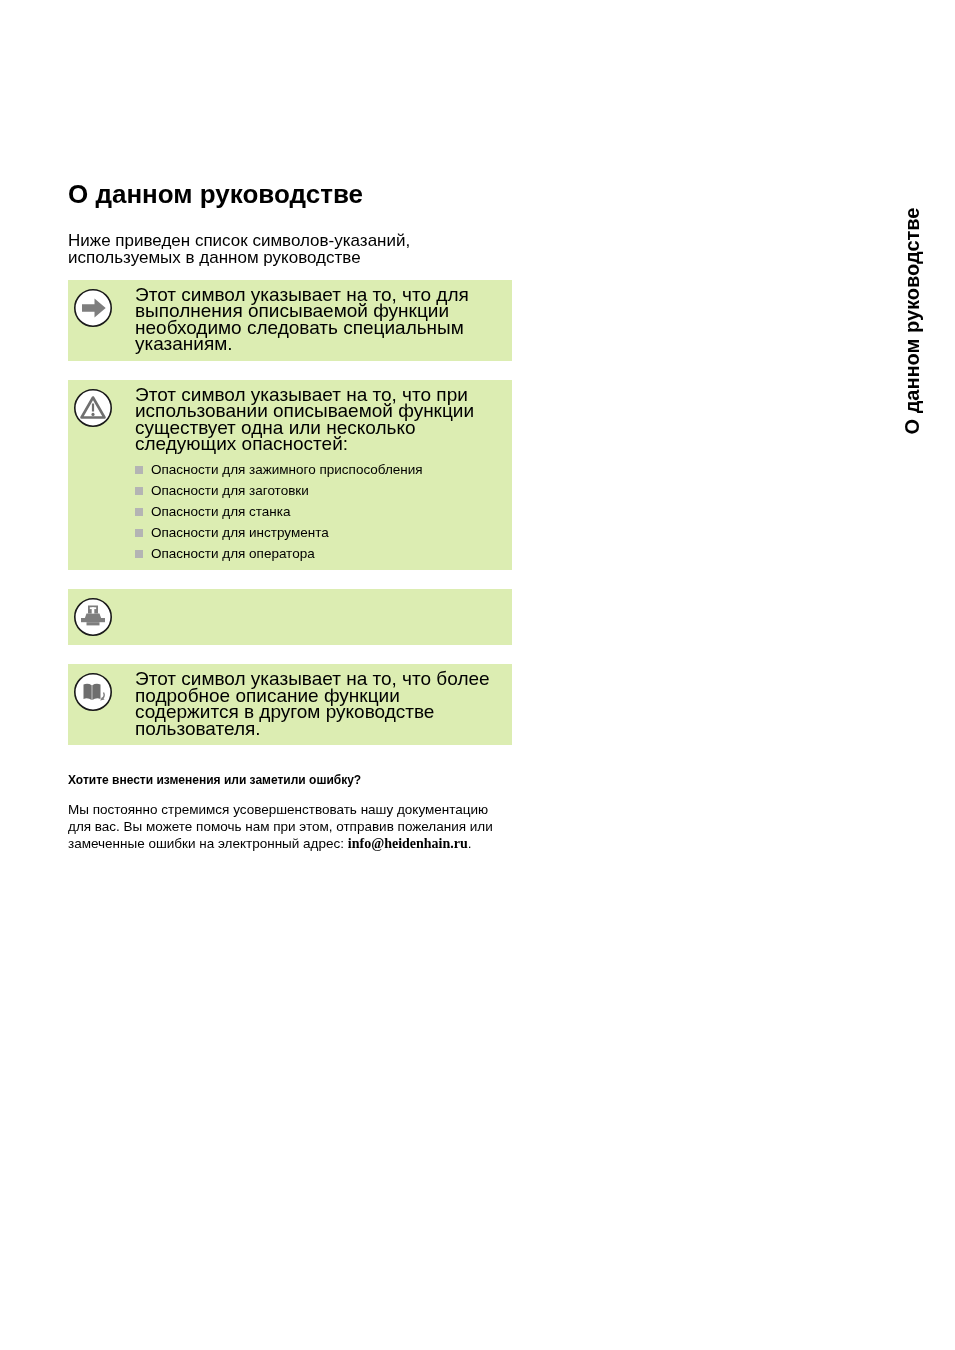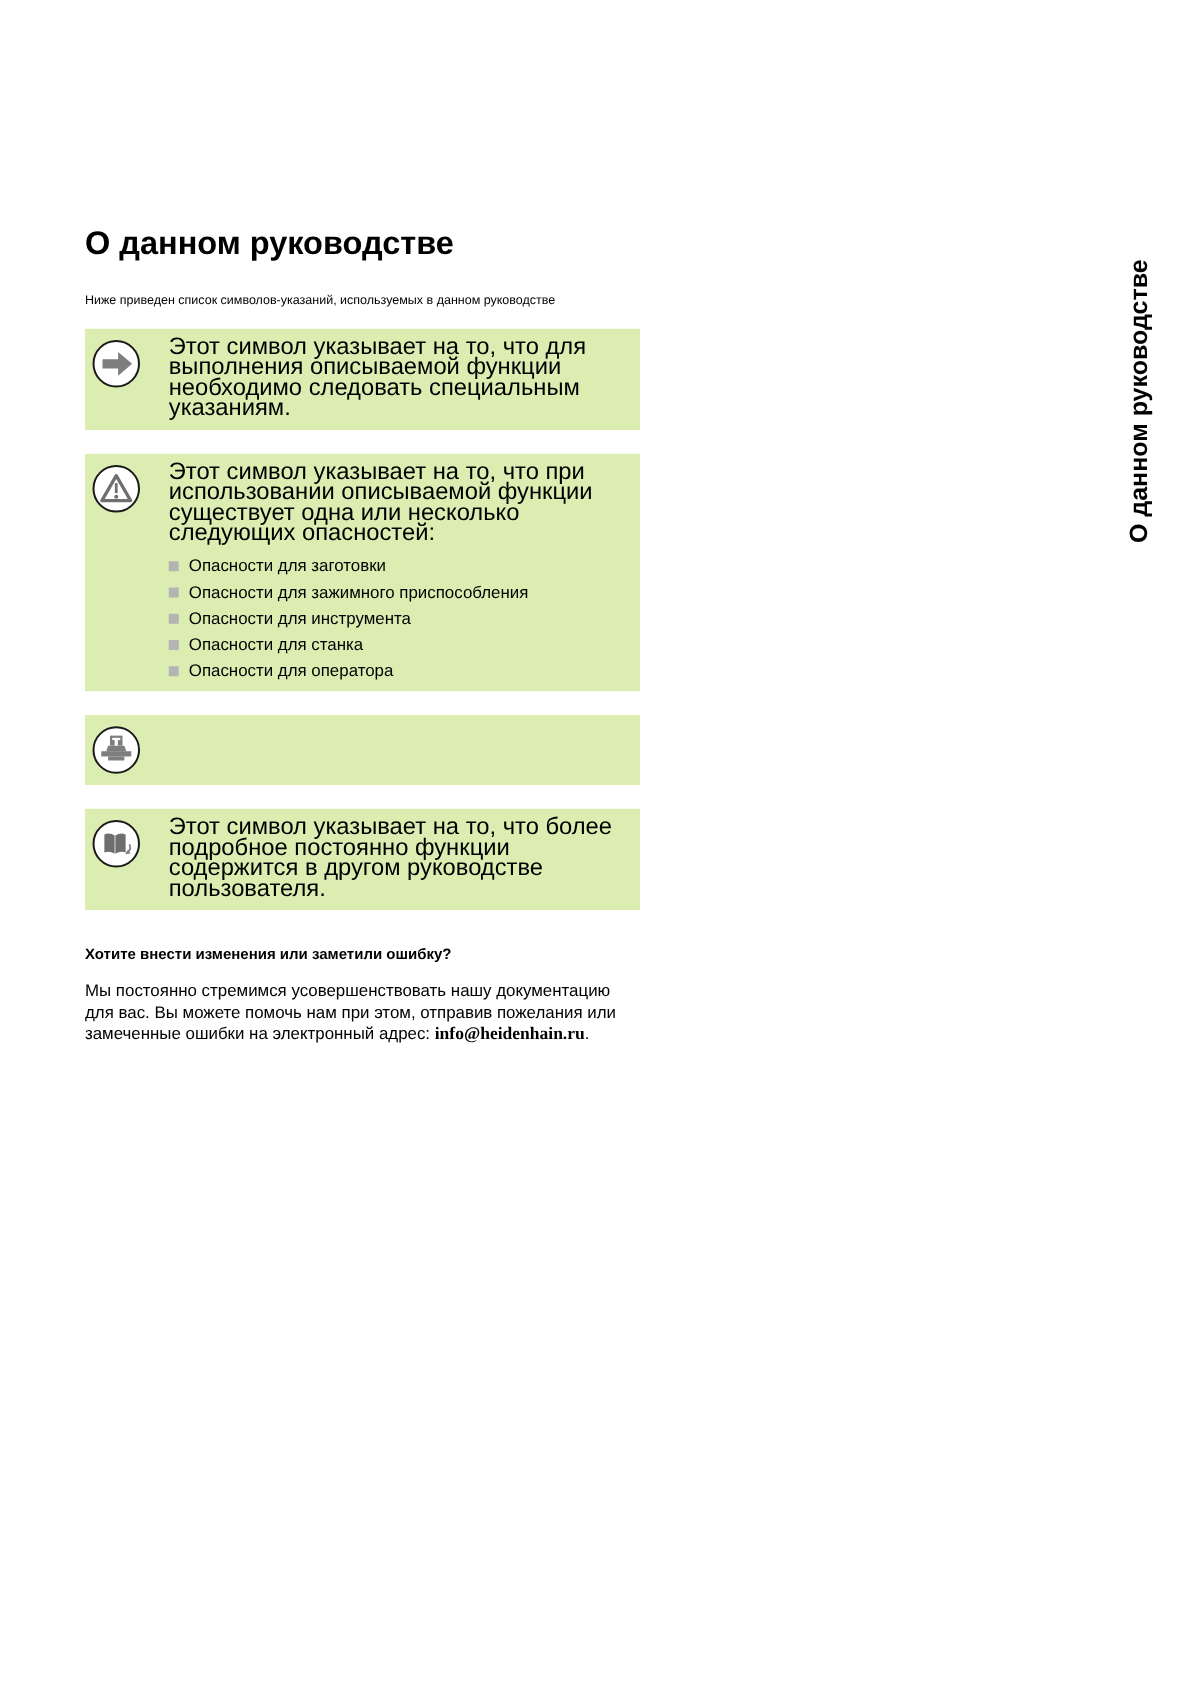--- a/index.html
+++ b/index.html
@@ -13,21 +13,21 @@
   .page { position: relative; width: 955px; height: 1096px; overflow: hidden; background: #fff; }
 
   .main { position: absolute; left: 68px; top: 180px; width: 444px; }
 
   .doc-title {
     margin: 0; font-size: 26px; font-weight: bold; line-height: 1.15;
     letter-spacing: 0;
   }
   .intro {
     margin: 22px 0 0 0; width: 420px;
-    font-size: 10px; line-height: 17px;
+    font-size: 17px; line-height: 17px;
   }
 
   .callout {
     background: #dcedb2;
     display: flex;
     width: 444px;
     padding: 7px 9px 8px 5px;
     margin-top: 19px;
   }
   .callout.first { margin-top: 14px; }
@@ -122,33 +122,33 @@
           <path d="M20 9.5 L31.5 29.5 H8.5 Z" fill="none" stroke="#6f6f6f" stroke-width="2.6" stroke-linejoin="round"></path>
           <rect x="18.9" y="15.5" width="2.2" height="8" fill="#6f6f6f"></rect>
           <circle cx="20" cy="26.4" r="1.6" fill="#6f6f6f"></circle>
         </svg>
       </span>
       <div class="callout-body">
         <p class="callout-text">Этот символ указывает на то, что при использовании описываемой функции существует одна или несколько следующих опасностей:</p>
         <ul class="hazard-list">
           <li>
               <span class="bullet-sq"></span>
+              <span>Опасности для зажимного приспособления</span>
+            </li>
+          <li>
+              <span class="bullet-sq"></span>
               <span>Опасности для заготовки</span>
             </li>
           <li>
               <span class="bullet-sq"></span>
-              <span>Опасности для зажимного приспособления</span>
+              <span>Опасности для станка</span>
             </li>
           <li>
               <span class="bullet-sq"></span>
               <span>Опасности для инструмента</span>
-            </li>
-          <li>
-              <span class="bullet-sq"></span>
-              <span>Опасности для станка</span>
             </li>
           <li>
               <span class="bullet-sq"></span>
               <span>Опасности для оператора</span>
             </li>
         </ul>
       </div>
     </div>
 
     <div class="callout">
@@ -173,21 +173,21 @@
           <circle cx="20" cy="20" r="18.2" fill="#fff" stroke="#1a1a1a" stroke-width="1.6"></circle>
           <g fill="#6e6e6e">
             <path d="M10.5 12.5 Q15 10.8 18.7 13.3 L18.7 28 Q15 25.4 10.5 26.9 Z"></path>
             <path d="M27.5 12.5 Q23 10.8 19.3 13.3 L19.3 28 Q23 25.4 27.5 26.9 Z"></path>
           </g>
           <path d="M30.5 20.5 q2 3.5 -1.5 6.5" fill="none" stroke="#7e7e7e" stroke-width="1.4"></path>
           <path d="M27.2 28.6 l4.4 -1 -2.6 -2.6 z" fill="#7e7e7e"></path>
         </svg>
       </span>
       <div class="callout-body">
-        <p class="callout-text">Этот символ указывает на то, что более подробное постоянно функции содержится в другом руководстве пользователя.</p>
+        <p class="callout-text">Этот символ указывает на то, что более подробное описание функции содержится в другом руководстве пользователя.</p>
       </div>
     </div>
 
     <h2 class="section-heading">Хотите внести изменения или заметили ошибку?</h2>
 
     <p class="section-body"><span>Мы постоянно стремимся усовершенствовать нашу документацию для вас. Вы можете помочь нам при этом, отправив пожелания или замеченные ошибки на электронный адрес:</span> <strong class="email">info@heidenhain.ru</strong><span>.</span></p>
 
   </div>
 
   <div class="vertical-label">О данном руководстве</div>

